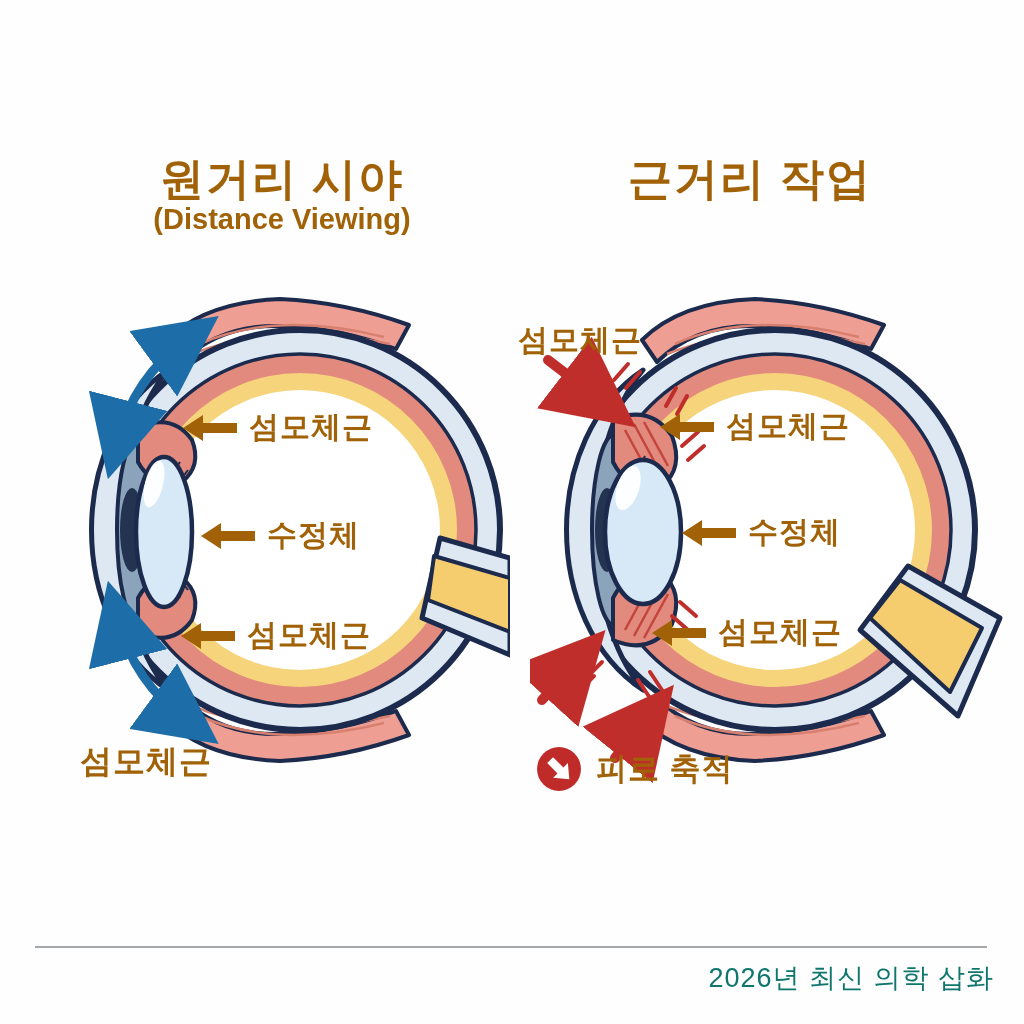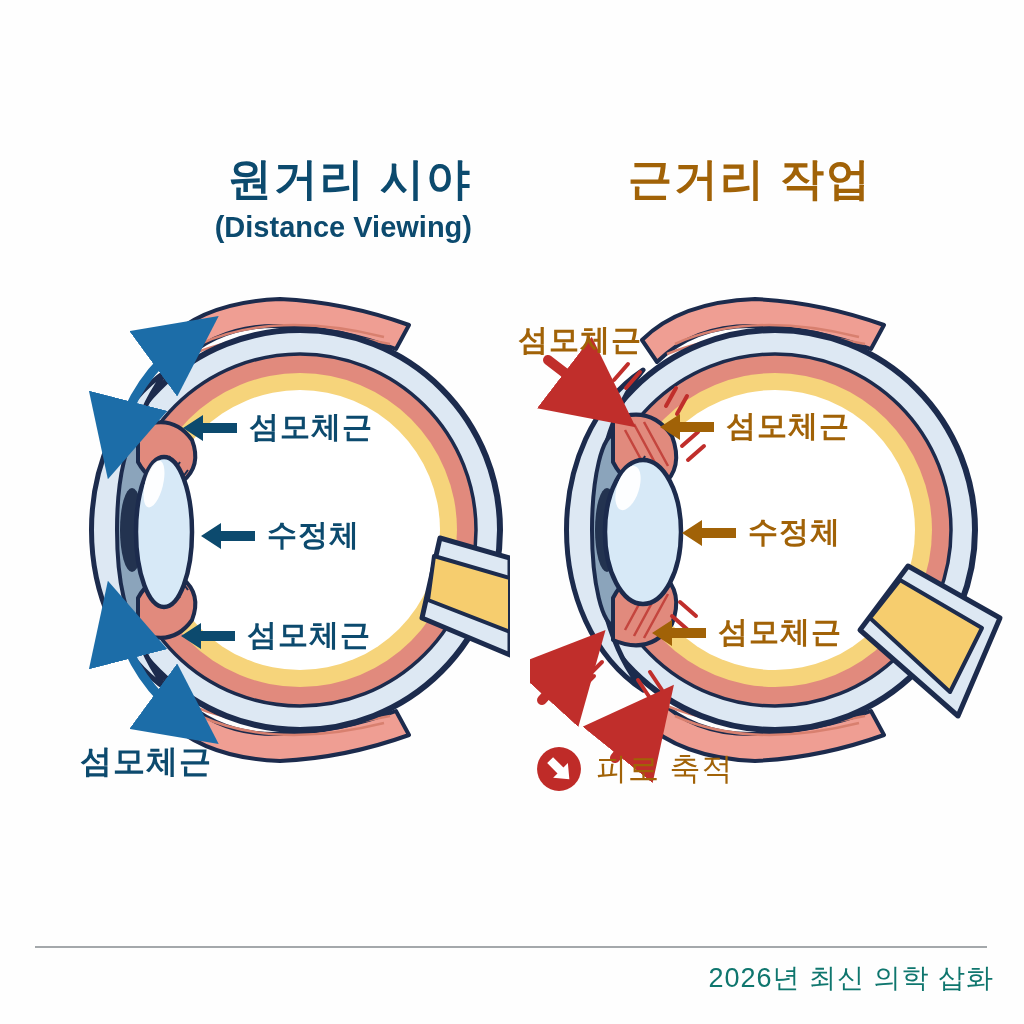--- a/index.html
+++ b/index.html
@@ -3,29 +3,29 @@
 <meta charset="utf-8">
 <style>
   html,body{margin:0;padding:0;}
   body{
     width:1024px;height:1024px;position:relative;background:#fefefe;
     font-family:"Liberation Sans","DejaVu Sans",sans-serif;
     overflow:hidden;
   }
   .title-block{position:absolute;width:380px;text-align:center;}
   .title-ko{font-size:44px;font-weight:800;letter-spacing:2px;line-height:1.1;}
-  .title-en{font-size:29px;font-weight:700;margin-top:8px;}
-  .blue{color:#0c4a6e;text-align:right;}
+  .title-en{font-size:29px;font-weight:700;}
+  .blue{color:#a16207;}
   .red{color:#a16207;}
   .label{position:absolute;display:flex;align-items:center;gap:12px;
          font-size:30px;font-weight:800;letter-spacing:1px;white-space:nowrap;}
   .label .block-arrow{flex:0 0 auto;display:block;}
   .plain-label{position:absolute;font-size:30px;font-weight:800;letter-spacing:1px;white-space:nowrap;}
   .fatigue-row{position:absolute;display:flex;align-items:center;gap:14px;
-               font-size:31px;font-weight:400;letter-spacing:1px;}
+               font-size:31px;font-weight:700;letter-spacing:1px;}
   .divider{position:absolute;left:35px;top:946px;width:952px;height:2px;background:#a4a8ab;}
   .footer{position:absolute;right:30px;top:960px;font-size:27px;font-weight:500;
           color:#0f766e;letter-spacing:1px;}
   svg{display:block;}
 </style>
 </head>
 <body>
 
 <div class="title-block blue" style="left:92px;top:155px;">
   <div class="title-ko">원거리 시야</div>

